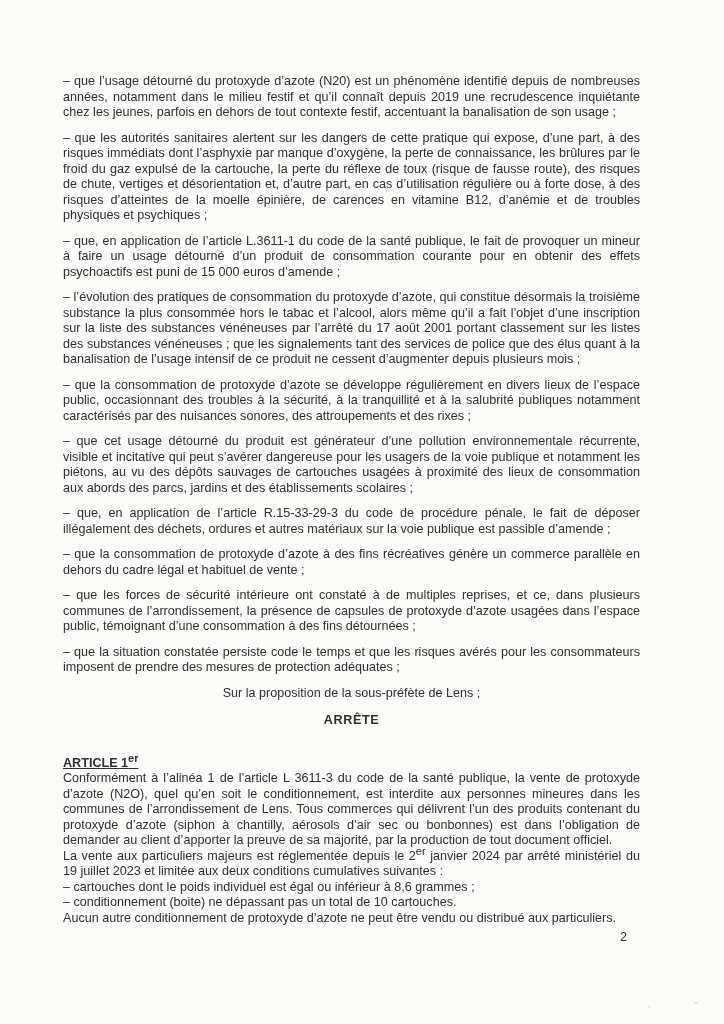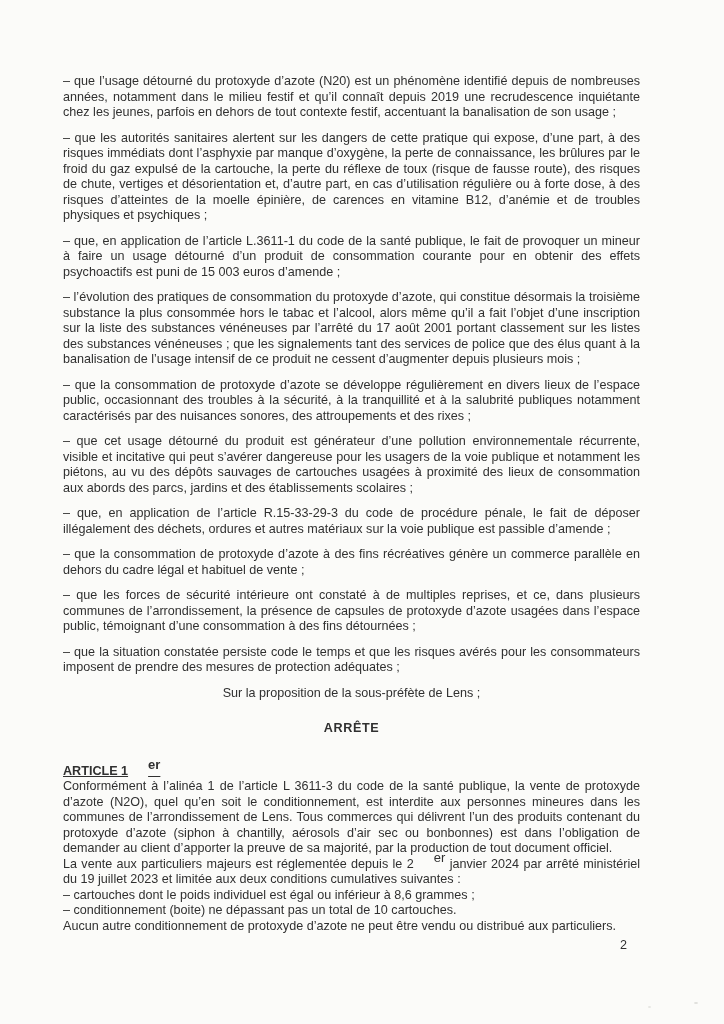--- a/index.html
+++ b/index.html
@@ -28,35 +28,34 @@
     margin: 0 0 10px 0;
   }
   p.proposition {
     margin: 0;
     text-align: center;
   }
   .arrete-heading {
     text-align: center;
     font-weight: bold;
     letter-spacing: 0.6px;
-    margin: 20px 0 27px 0;
+    margin: 12px 0 27px 0;
   }
   .article-heading {
     font-weight: bold;
     text-decoration: underline;
     text-align: left;
   }
   .article-body p {
     margin: 0;
   }
   sup {
-    font-size: 13px;
+    font-size: 11px;
     line-height: 0;
     vertical-align: super;
-    margin-left: 20px;
   }
   .page-number {
     text-align: right;
     padding-right: 13px;
     margin-top: 4px;
   }
   .scan-speck {
     position: absolute;
     background: #d8d8d4;
     border-radius: 50%;
@@ -64,21 +63,21 @@
   .speck-1 { width: 4px; height: 2px; left: 694px; y: 0; top: 1002px; opacity: .8; }
   .speck-2 { width: 3px; height: 2px; left: 648px; top: 1006px; opacity: .6; }
 </style>
 </head>
 <body>
 
 <div class="page-content">
 
   <p class="para">– que l’usage détourné du protoxyde d’azote (N20) est un phénomène identifié depuis de nombreuses années, notamment dans le milieu festif et qu’il connaît depuis 2019 une recrudescence inquiétante chez les jeunes, parfois en dehors de tout contexte festif, accentuant la banalisation de son usage ;</p>
   <p class="para">– que les autorités sanitaires alertent sur les dangers de cette pratique qui expose, d’une part, à des risques immédiats dont l’asphyxie par manque d’oxygène, la perte de connaissance, les brûlures par le froid du gaz expulsé de la cartouche, la perte du réflexe de toux (risque de fausse route), des risques de chute, vertiges et désorientation et, d’autre part, en cas d’utilisation régulière ou à forte dose, à des risques d’atteintes de la moelle épinière, de carences en vitamine B12, d’anémie et de troubles physiques et psychiques ;</p>
-  <p class="para">– que, en application de l’article L.3611-1 du code de la santé publique, le fait de provoquer un mineur à faire un usage détourné d’un produit de consommation courante pour en obtenir des effets psychoactifs est puni de 15 003 euros d’amende ;</p>
+  <p class="para">– que, en application de l’article L.3611-1 du code de la santé publique, le fait de provoquer un mineur à faire un usage détourné d’un produit de consommation courante pour en obtenir des effets psychoactifs est puni de 15 000 euros d’amende ;</p>
   <p class="para">– l’évolution des pratiques de consommation du protoxyde d’azote, qui constitue désormais la troisième substance la plus consommée hors le tabac et l’alcool, alors même qu’il a fait l’objet d’une inscription sur la liste des substances vénéneuses par l’arrêté du 17 août 2001 portant classement sur les listes des substances vénéneuses ; que les signalements tant des services de police que des élus quant à la banalisation de l’usage intensif de ce produit ne cessent d’augmenter depuis plusieurs mois ;</p>
   <p class="para">– que la consommation de protoxyde d’azote se développe régulièrement en divers lieux de l’espace public, occasionnant des troubles à la sécurité, à la tranquillité et à la salubrité publiques notamment caractérisés par des nuisances sonores, des attroupements et des rixes ;</p>
   <p class="para">– que cet usage détourné du produit est générateur d’une pollution environnementale récurrente, visible et incitative qui peut s’avérer dangereuse pour les usagers de la voie publique et notamment les piétons, au vu des dépôts sauvages de cartouches usagées à proximité des lieux de consommation aux abords des parcs, jardins et des établissements scolaires ;</p>
   <p class="para">– que, en application de l’article R.15-33-29-3 du code de procédure pénale, le fait de déposer illégalement des déchets, ordures et autres matériaux sur la voie publique est passible d’amende ;</p>
   <p class="para">– que la consommation de protoxyde d’azote à des fins récréatives génère un commerce parallèle en dehors du cadre légal et habituel de vente ;</p>
   <p class="para">– que les forces de sécurité intérieure ont constaté à de multiples reprises, et ce, dans plusieurs communes de l’arrondissement, la présence de capsules de protoxyde d’azote usagées dans l’espace public, témoignant d’une consommation à des fins détournées ;</p>
   <p class="para">– que la situation constatée persiste code le temps et que les risques avérés pour les consommateurs imposent de prendre des mesures de protection adéquates ;</p>
 
   <p class="proposition">Sur la proposition de la sous-préfète de Lens ;</p>
 

